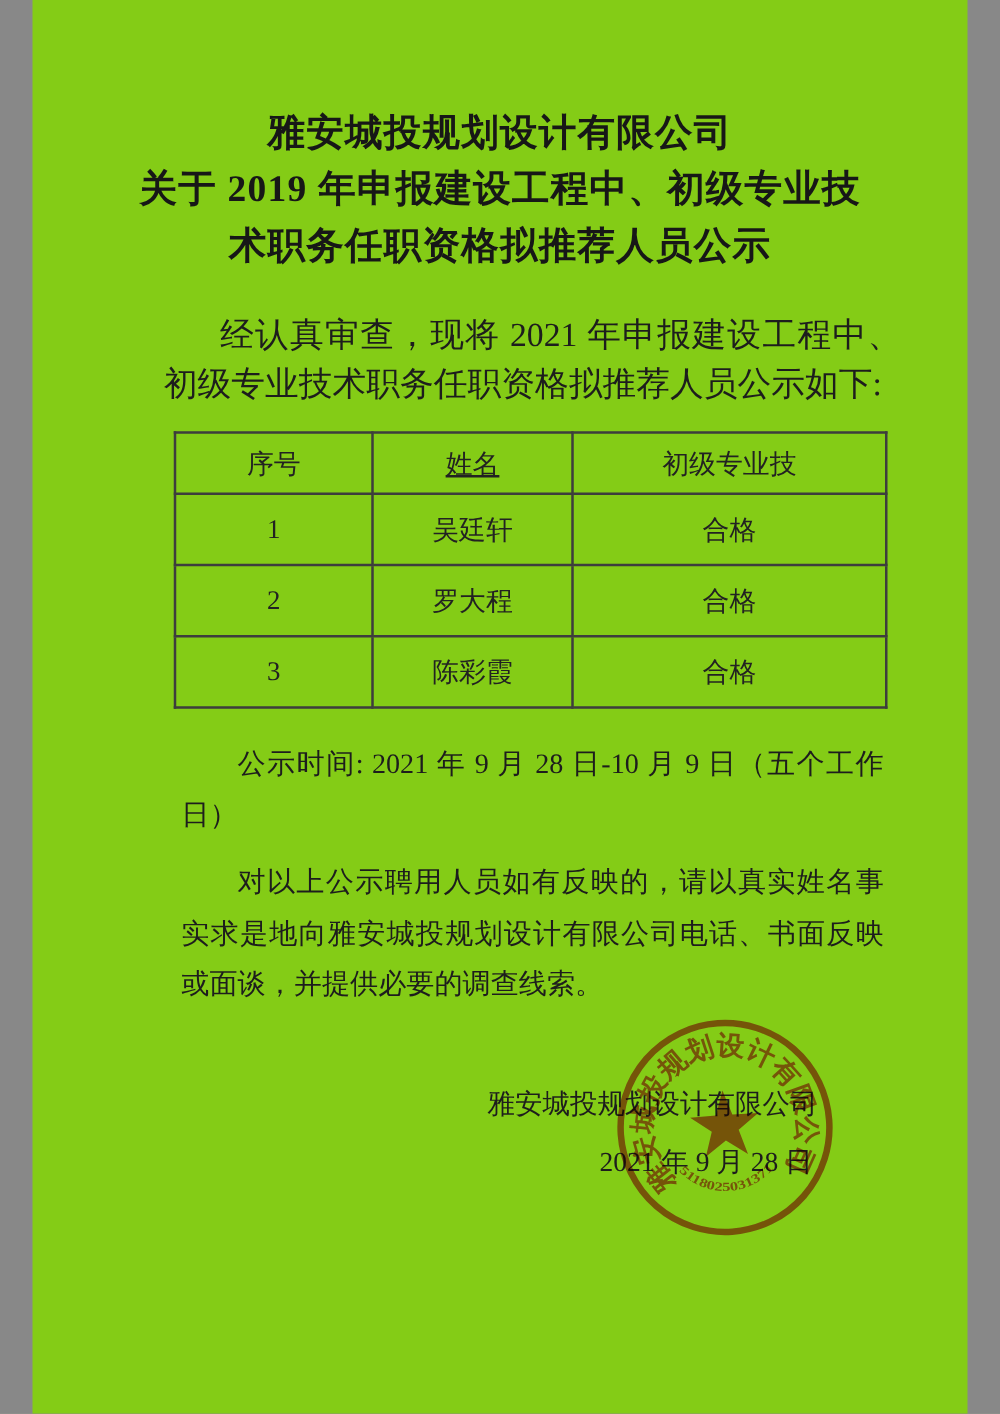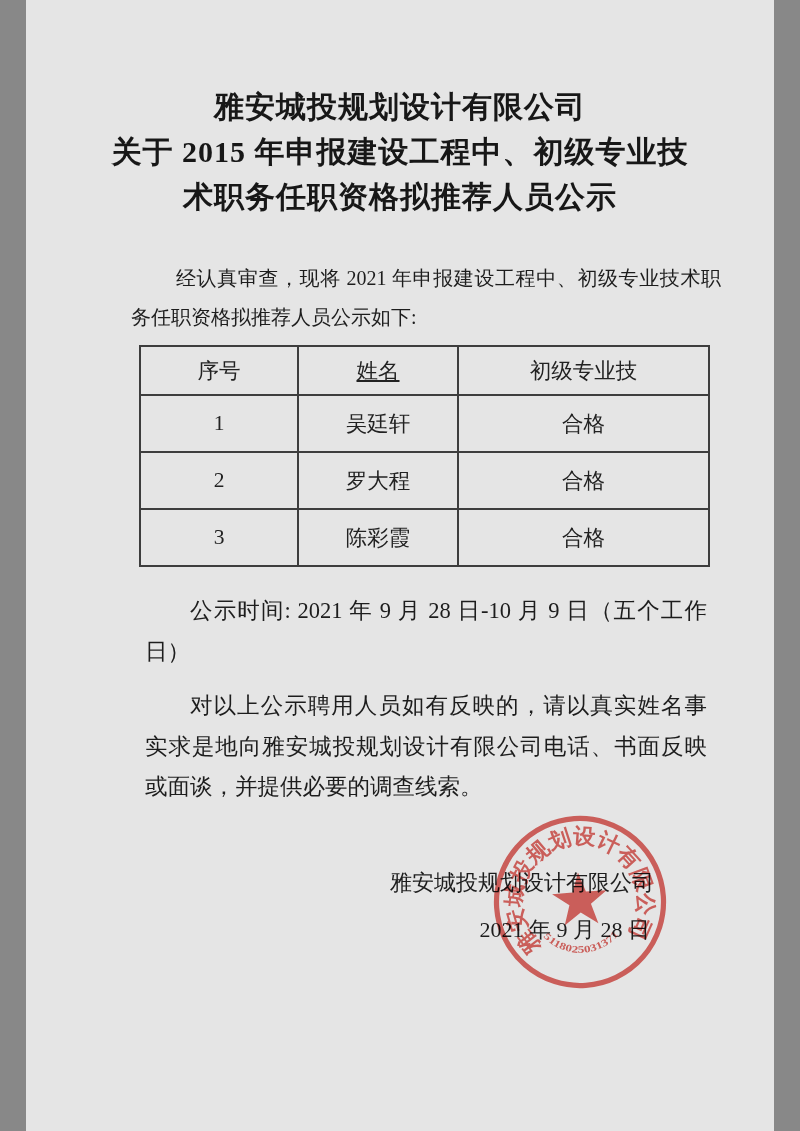--- a/index.html
+++ b/index.html
@@ -1,41 +1,41 @@
 <!DOCTYPE html>
 <html><head>
 <meta charset="utf-8">
 <style>
   html, body { margin: 0; padding: 0; background: #888; }
   .page {
     position: relative;
     width: 748px;
     height: 1131px;
     margin: 0 auto;
-    background: #e5e5e5;
+    background: #84cc16;
     overflow: hidden;
     font-family: "Liberation Serif", "DejaVu Serif", serif;
     color: #1d1d1d;
   }
   .title-block {
     position: absolute;
     top: 84px; left: 40px; right: 40px;
     text-align: center;
     font-weight: bold;
     font-size: 30px;
     line-height: 45px;
     letter-spacing: 1px;
     color: #171717;
   }
   .title-line { white-space: nowrap; }
   .intro {
     position: absolute;
-    top: 259px; left: 105px;
+    top: 249px; left: 105px;
     width: 590px;
-    font-size: 20px;
+    font-size: 27px;
     line-height: 39px;
     text-align: justify;
     text-indent: 45px;
   }
   table.roster {
     position: absolute;
     top: 345px; left: 113px;
     border-collapse: collapse;
     table-layout: fixed;
     font-size: 21.5px;
@@ -85,21 +85,21 @@
   }
   .seal text { font-family: "Liberation Serif", "DejaVu Serif", serif; font-weight: bold; }
 </style>
 </head>
 <body>
 
 <div class="page">
 
   <div class="title-block">
     <div class="title-line">雅安城投规划设计有限公司</div>
-    <div class="title-line">关于 2015 年申报建设工程中、初级专业技</div>
+    <div class="title-line">关于 2019 年申报建设工程中、初级专业技</div>
     <div class="title-line">术职务任职资格拟推荐人员公示</div>
   </div>
 
   <div class="intro">经认真审查，现将 2021 年申报建设工程中、初级专业技术职务任职资格拟推荐人员公示如下:</div>
 
   <table class="roster">
     <tbody>
         <tr>
       <th class="col-no">序号</th>
       <th class="col-name">姓名</th>

